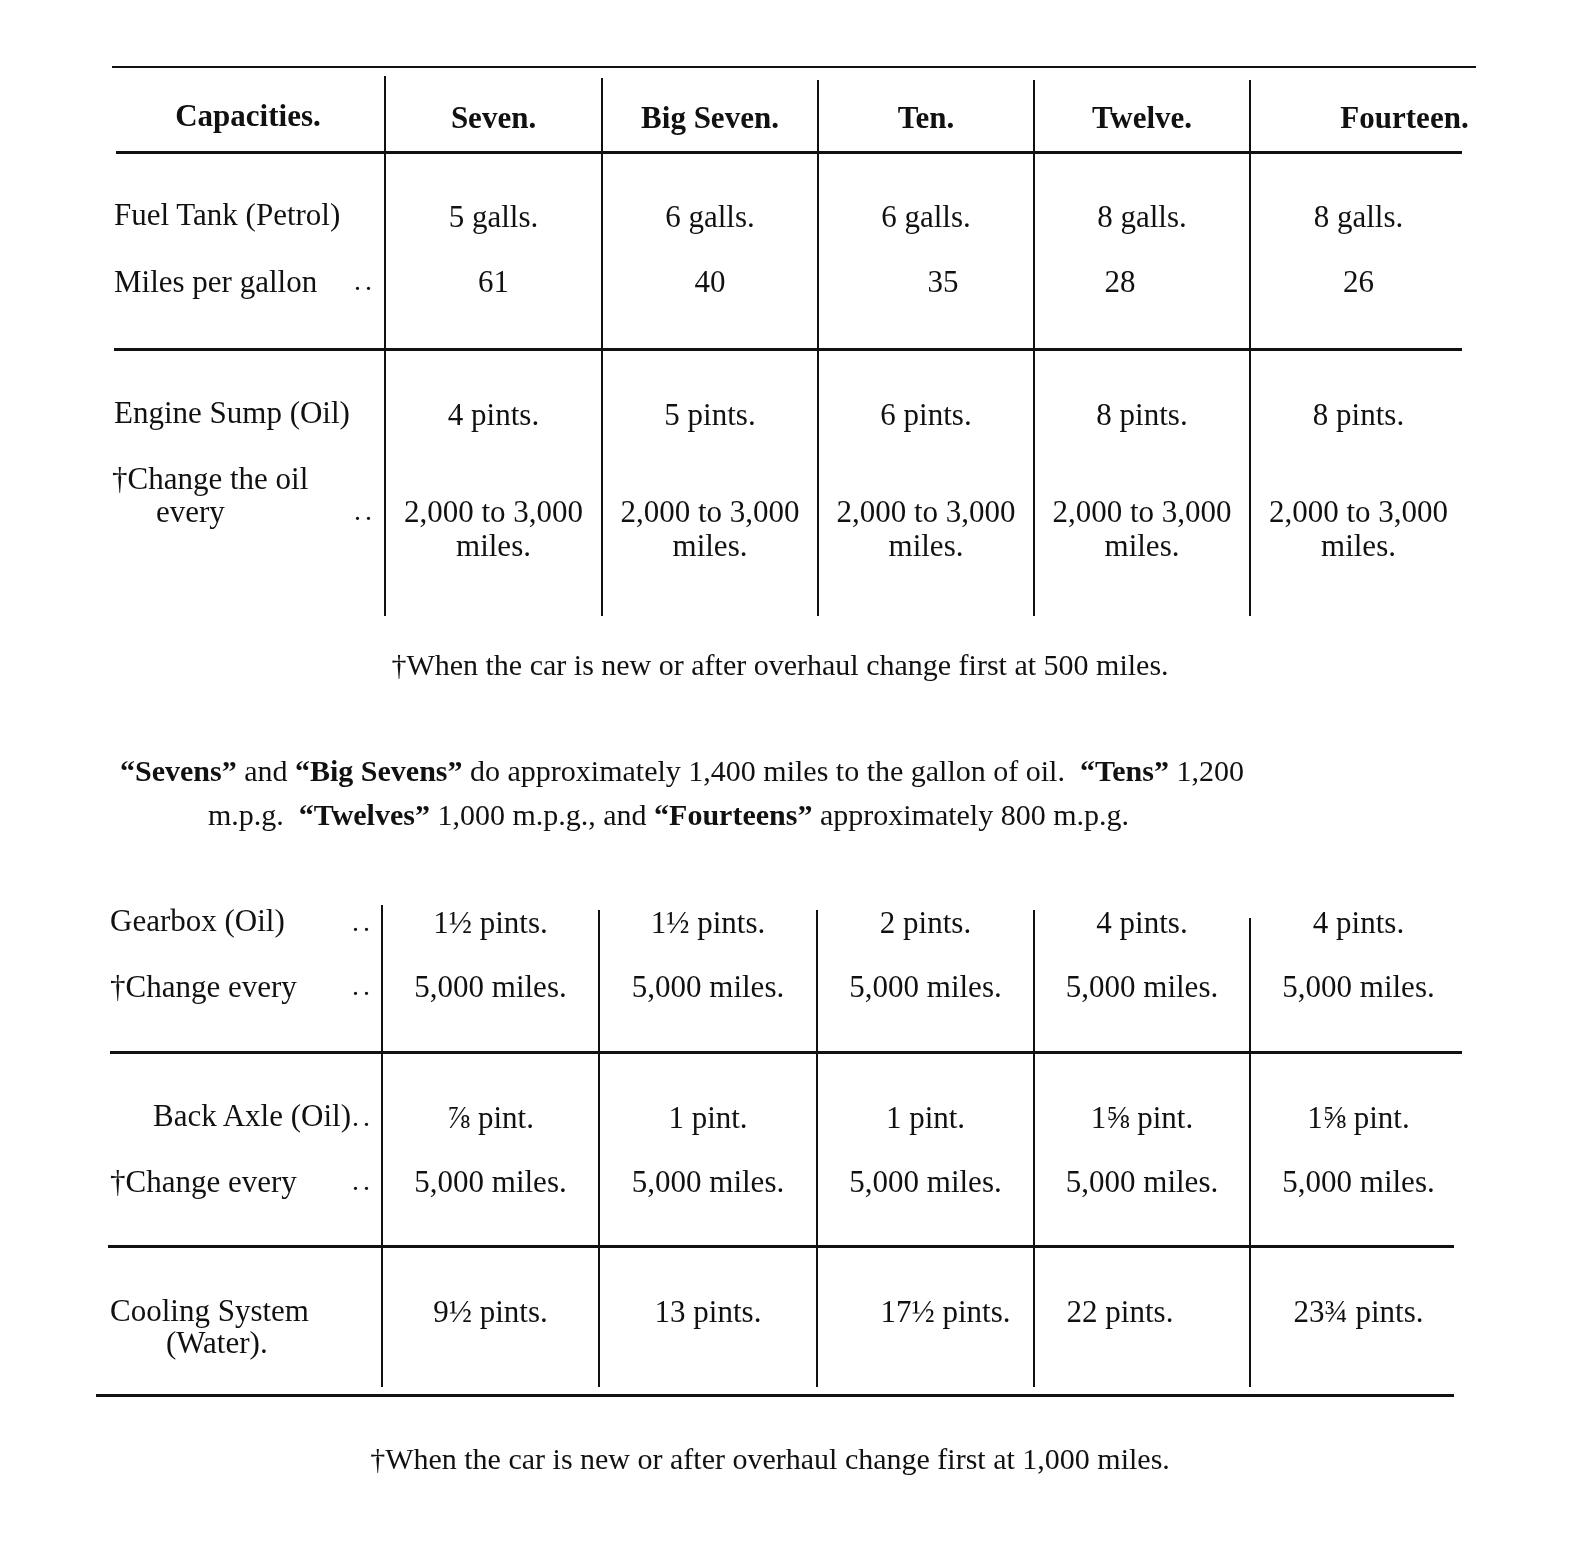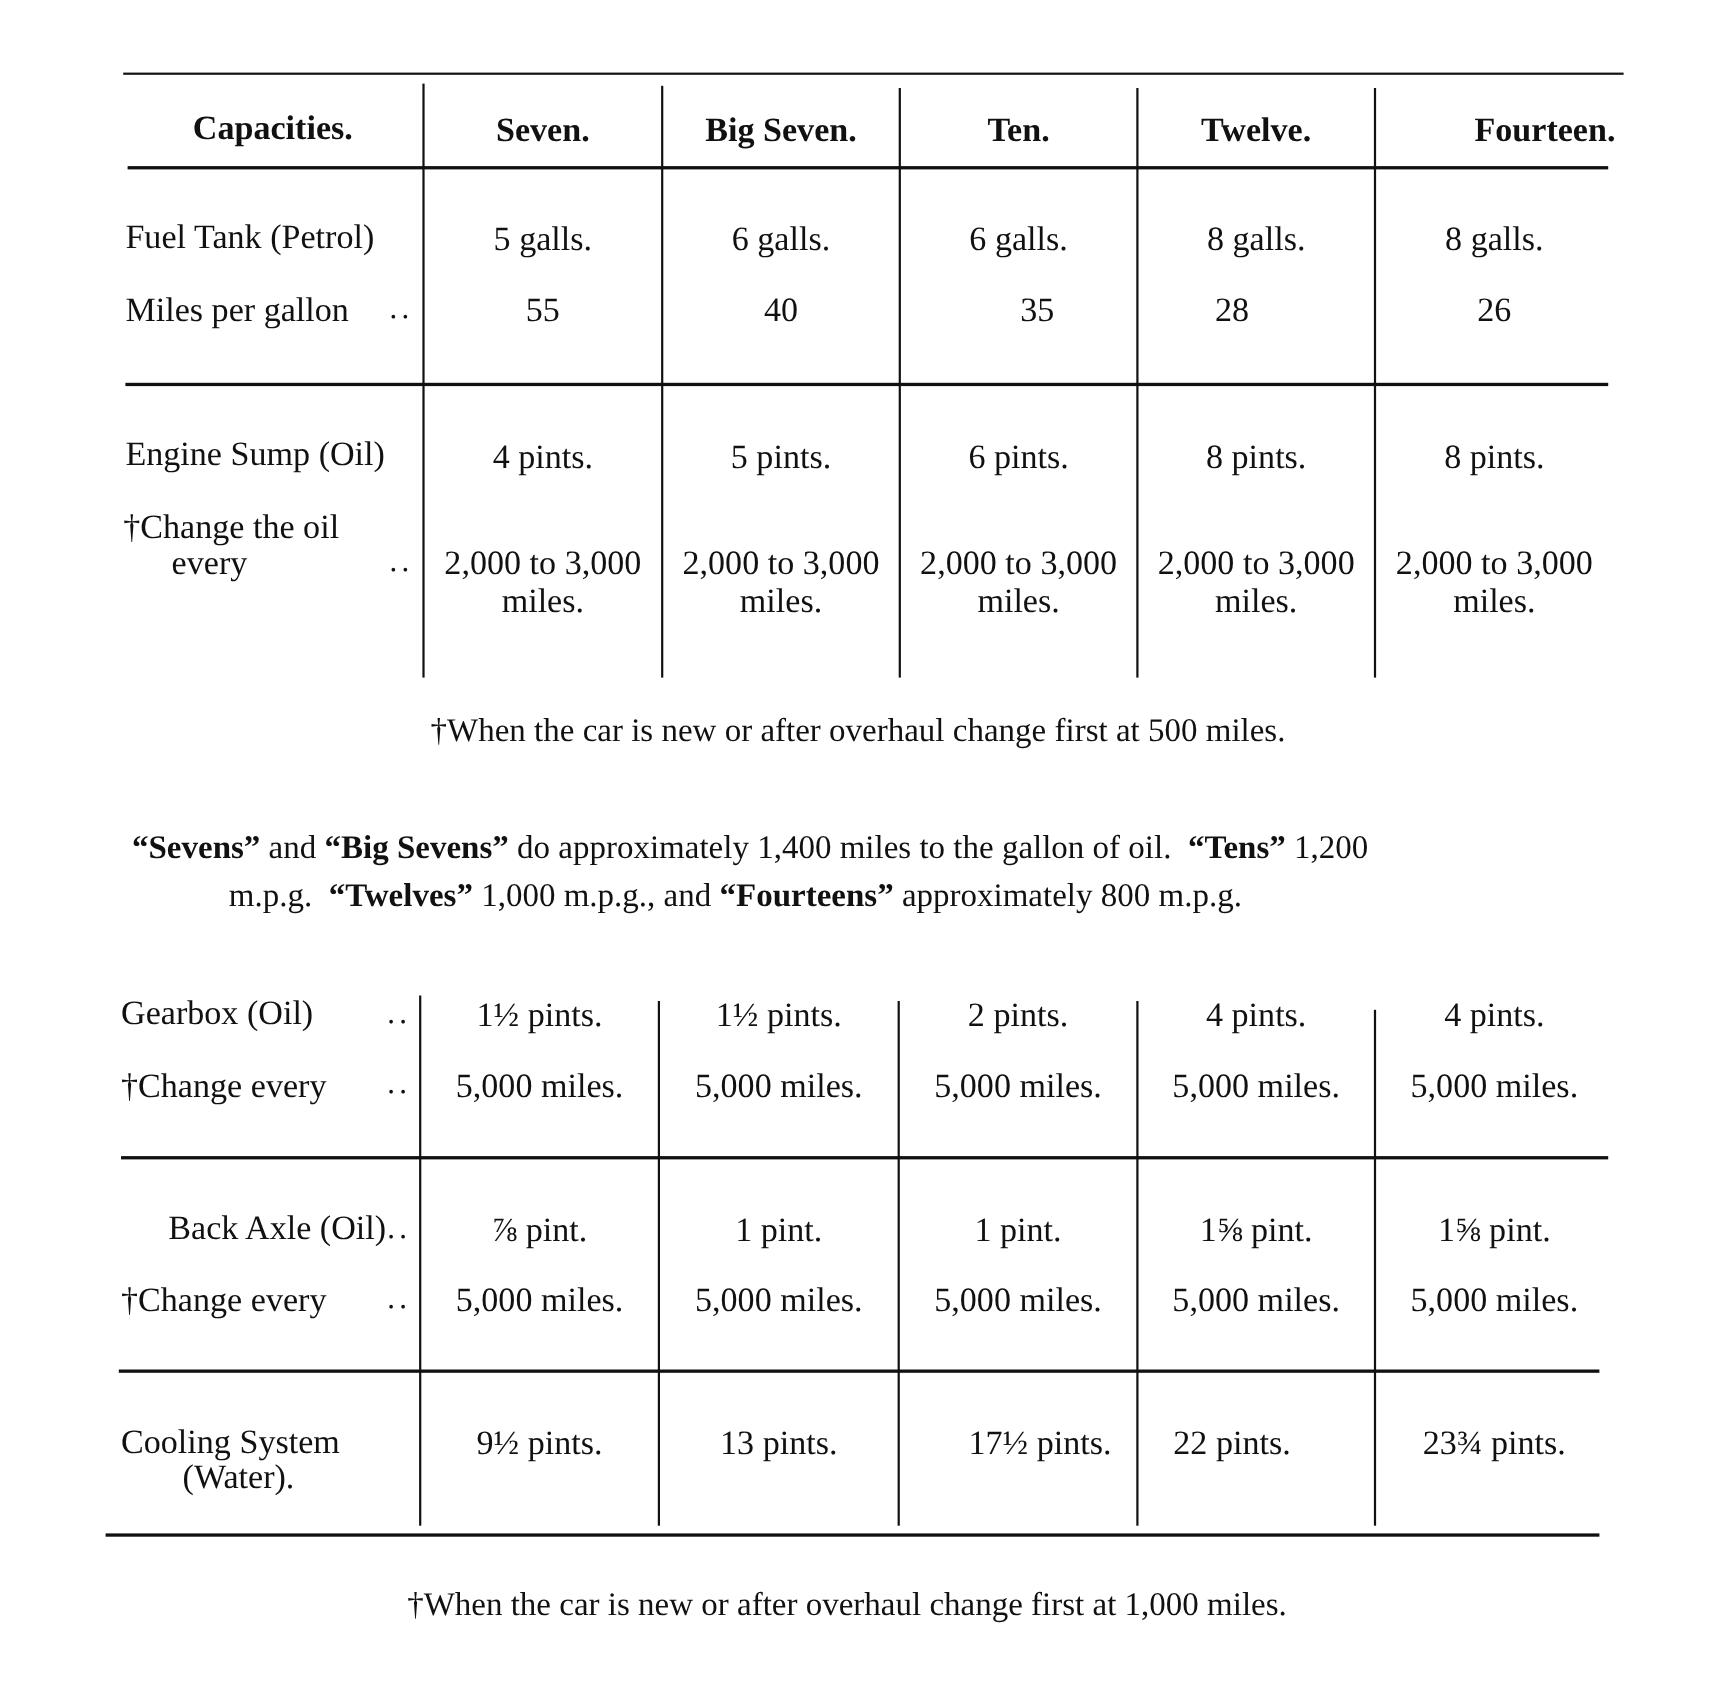--- a/index.html
+++ b/index.html
@@ -40,21 +40,21 @@
 
   <div class="lbl" style="left:114px;top:198px;">Fuel Tank (Petrol)</div>
   <div class="cell" style="left:386px;width:215px;top:200px;">5 galls.</div>
   <div class="cell" style="left:603px;width:214px;top:200px;">6 galls.</div>
   <div class="cell" style="left:819px;width:214px;top:200px;">6 galls.</div>
   <div class="cell" style="left:1035px;width:214px;top:200px;">8 galls.</div>
   <div class="cell" style="left:1251px;width:215px;top:200px;">8 galls.</div>
 
   <div class="lbl" style="left:114px;top:265px;">Miles per gallon</div>
   <div class="dots" style="left:354px;top:265px;">..</div>
-  <div class="cell" style="left:386px;width:215px;top:265px;">55</div>
+  <div class="cell" style="left:386px;width:215px;top:265px;">61</div>
   <div class="cell" style="left:603px;width:214px;top:265px;">40</div>
   <div class="cell" style="left:819px;width:214px;top:265px;padding-left:17px;">35</div>
   <div class="cell" style="left:1035px;width:170px;top:265px;">28</div>
   <div class="cell" style="left:1251px;width:215px;top:265px;">26</div>
 
   <div class="lbl" style="left:114px;top:396px;">Engine Sump (Oil)</div>
   <div class="cell" style="left:386px;width:215px;top:398px;">4 pints.</div>
   <div class="cell" style="left:603px;width:214px;top:398px;">5 pints.</div>
   <div class="cell" style="left:819px;width:214px;top:398px;">6 pints.</div>
   <div class="cell" style="left:1035px;width:214px;top:398px;">8 pints.</div>

